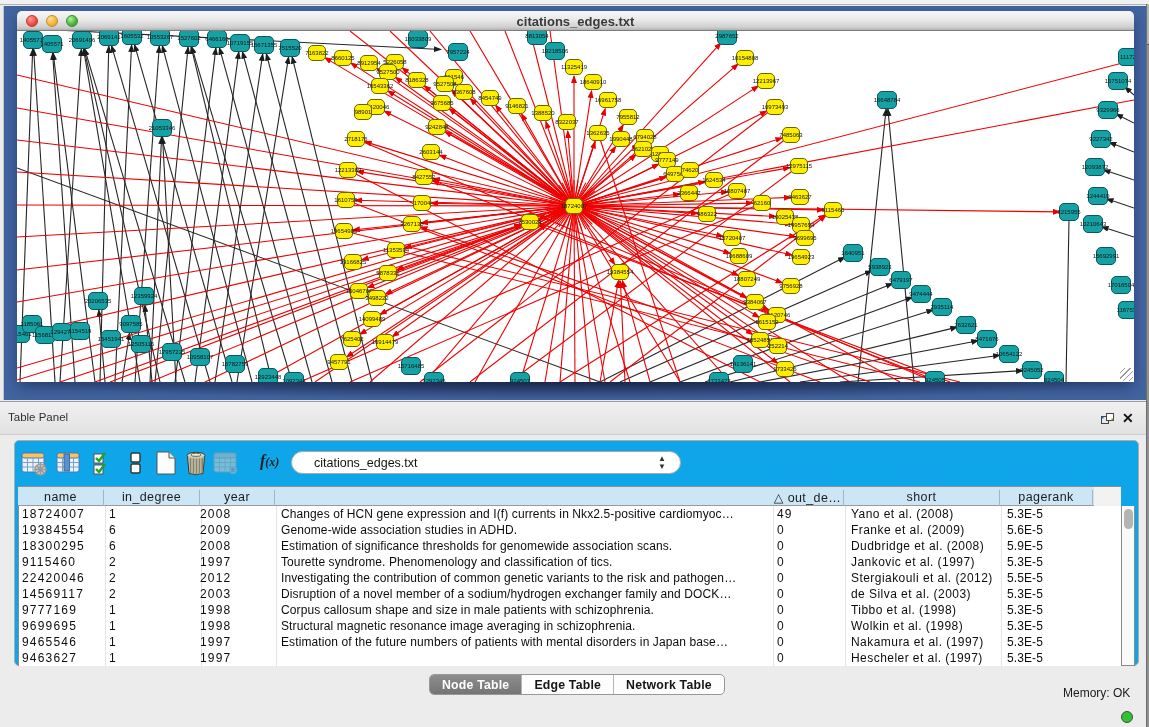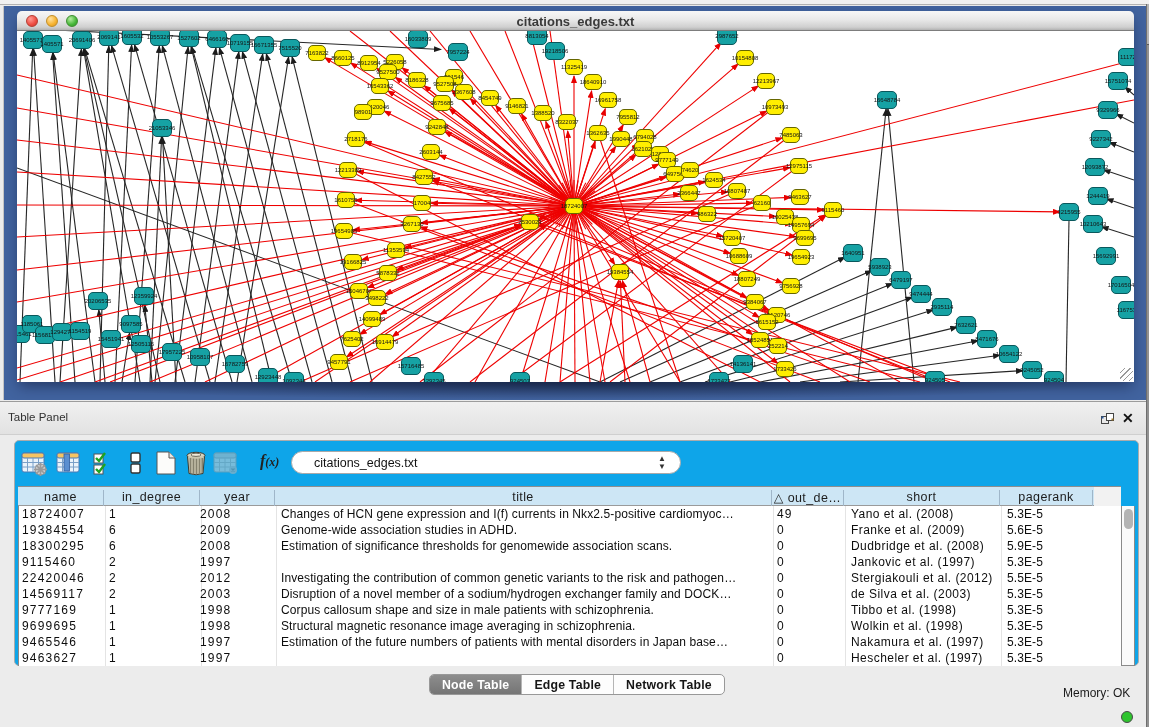--- a/index.html
+++ b/index.html
@@ -636,21 +636,20 @@
 <div class="fx">f<span>(x)</span></div>
 
   <div class="combo">
       <div class="ct">citations_edges.txt</div>
       <div class="ar">▲<br>▼</div>
     </div>
   <div class="thead">
     <span style="left:0;width:86px">name</span>
     <span style="left:86px;width:96px">in_degree</span>
     <span style="left:182px;width:75px">year</span>
-    <span style="left:257px;width:497px">title</span>
     <span style="left:754px;width:72px">△ out_de…</span>
     <span style="left:826px;width:156px">short</span>
     <span style="left:982px;width:93px">pagerank</span>
     <span class="fill"></span>
   </div>
   <div class="tbody">
       <div class="tr">
         <span class="c0">18724007</span>
         <span class="c1">1</span>
         <span class="c2">2008</span>
@@ -674,20 +673,21 @@
         <span class="c2">2008</span>
         <span class="c3">Estimation of significance thresholds for genomewide association scans.</span>
         <span class="c4">0</span>
         <span class="c5">Dudbridge et al. (2008)</span>
         <span class="c6">5.9E-5</span>
       </div>
       <div class="tr">
         <span class="c0">9115460</span>
         <span class="c1">2</span>
         <span class="c2">1997</span>
+        <span class="c3">Tourette syndrome. Phenomenology and classification of tics.</span>
         <span class="c4">0</span>
         <span class="c5">Jankovic et al. (1997)</span>
         <span class="c6">5.3E-5</span>
       </div>
       <div class="tr">
         <span class="c0">22420046</span>
         <span class="c1">2</span>
         <span class="c2">2012</span>
         <span class="c3">Investigating the contribution of common genetic variants to the risk and pathogen…</span>
         <span class="c4">0</span>

